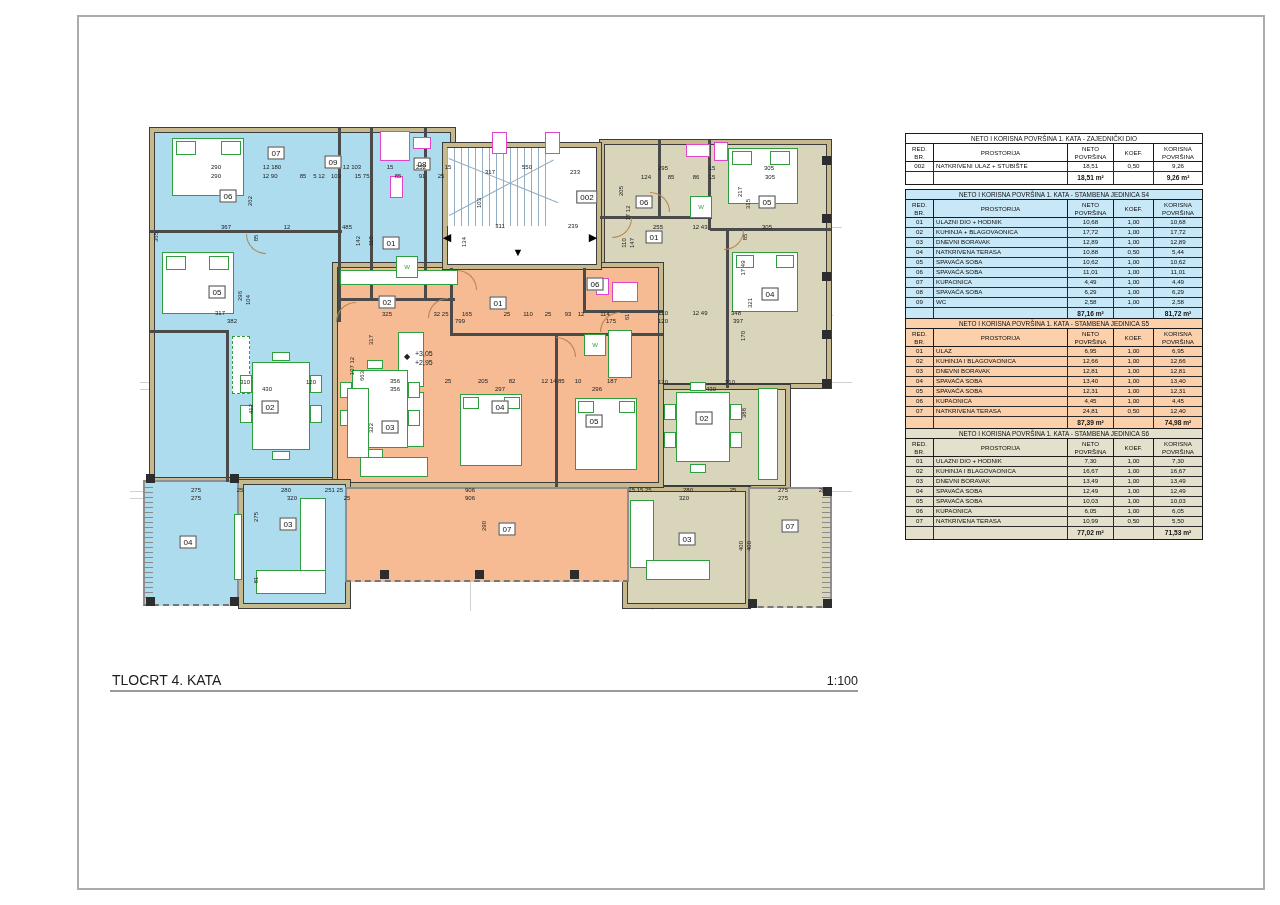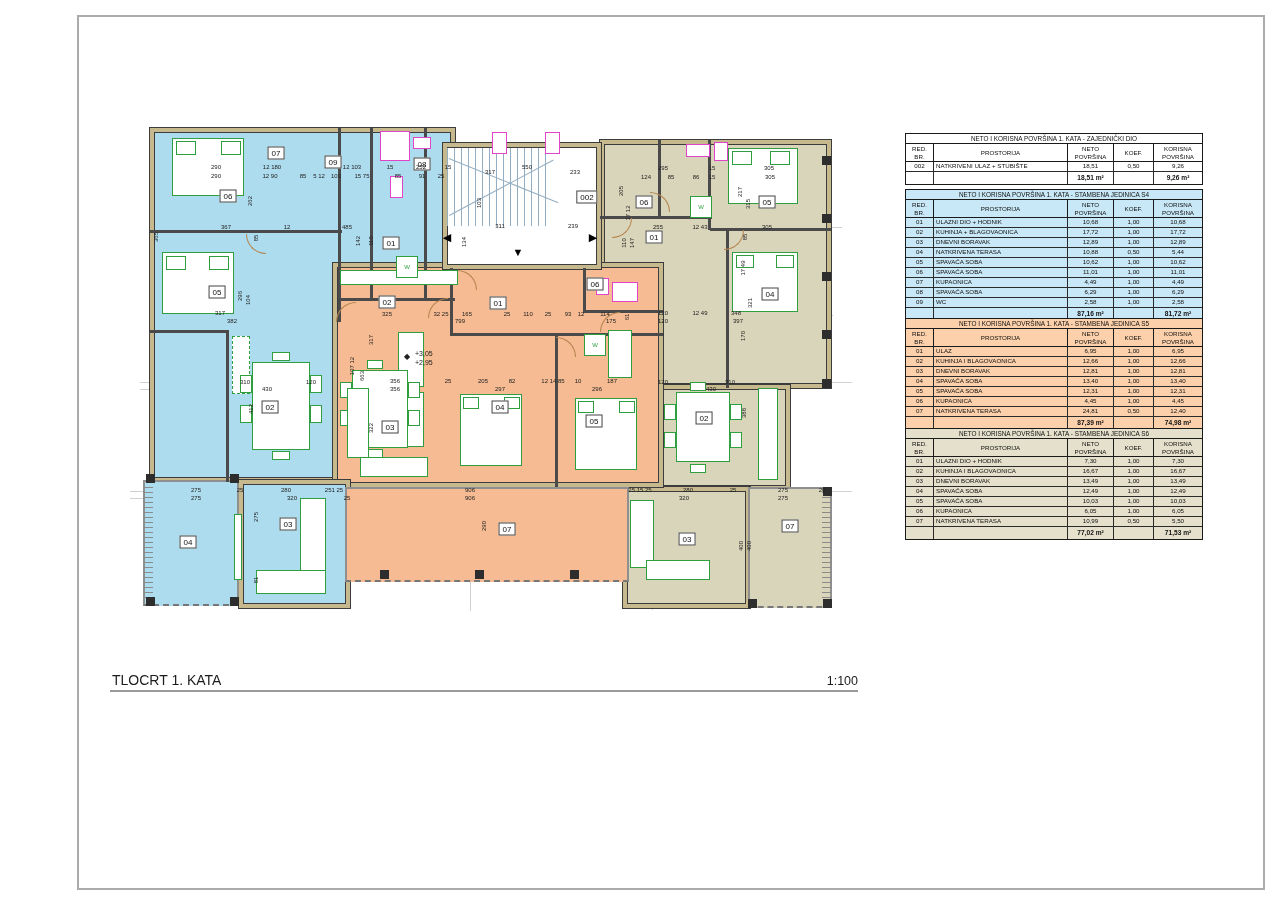--- a/index.html
+++ b/index.html
@@ -585,16 +585,16 @@
         </div>
         <div class="t-grid t-total">
           <div></div>
           <div></div>
           <div>77,02 m²</div>
           <div></div>
           <div>71,53 m²</div>
         </div>
       </div>
     </div>
-  <div id="footer-title">TLOCRT 1. KATA</div>
+  <div id="footer-title">TLOCRT 4. KATA</div>
   <div id="footer-scale">1:100</div>
   <div id="footer-line"></div>
 </div>
 
 </body></html>

